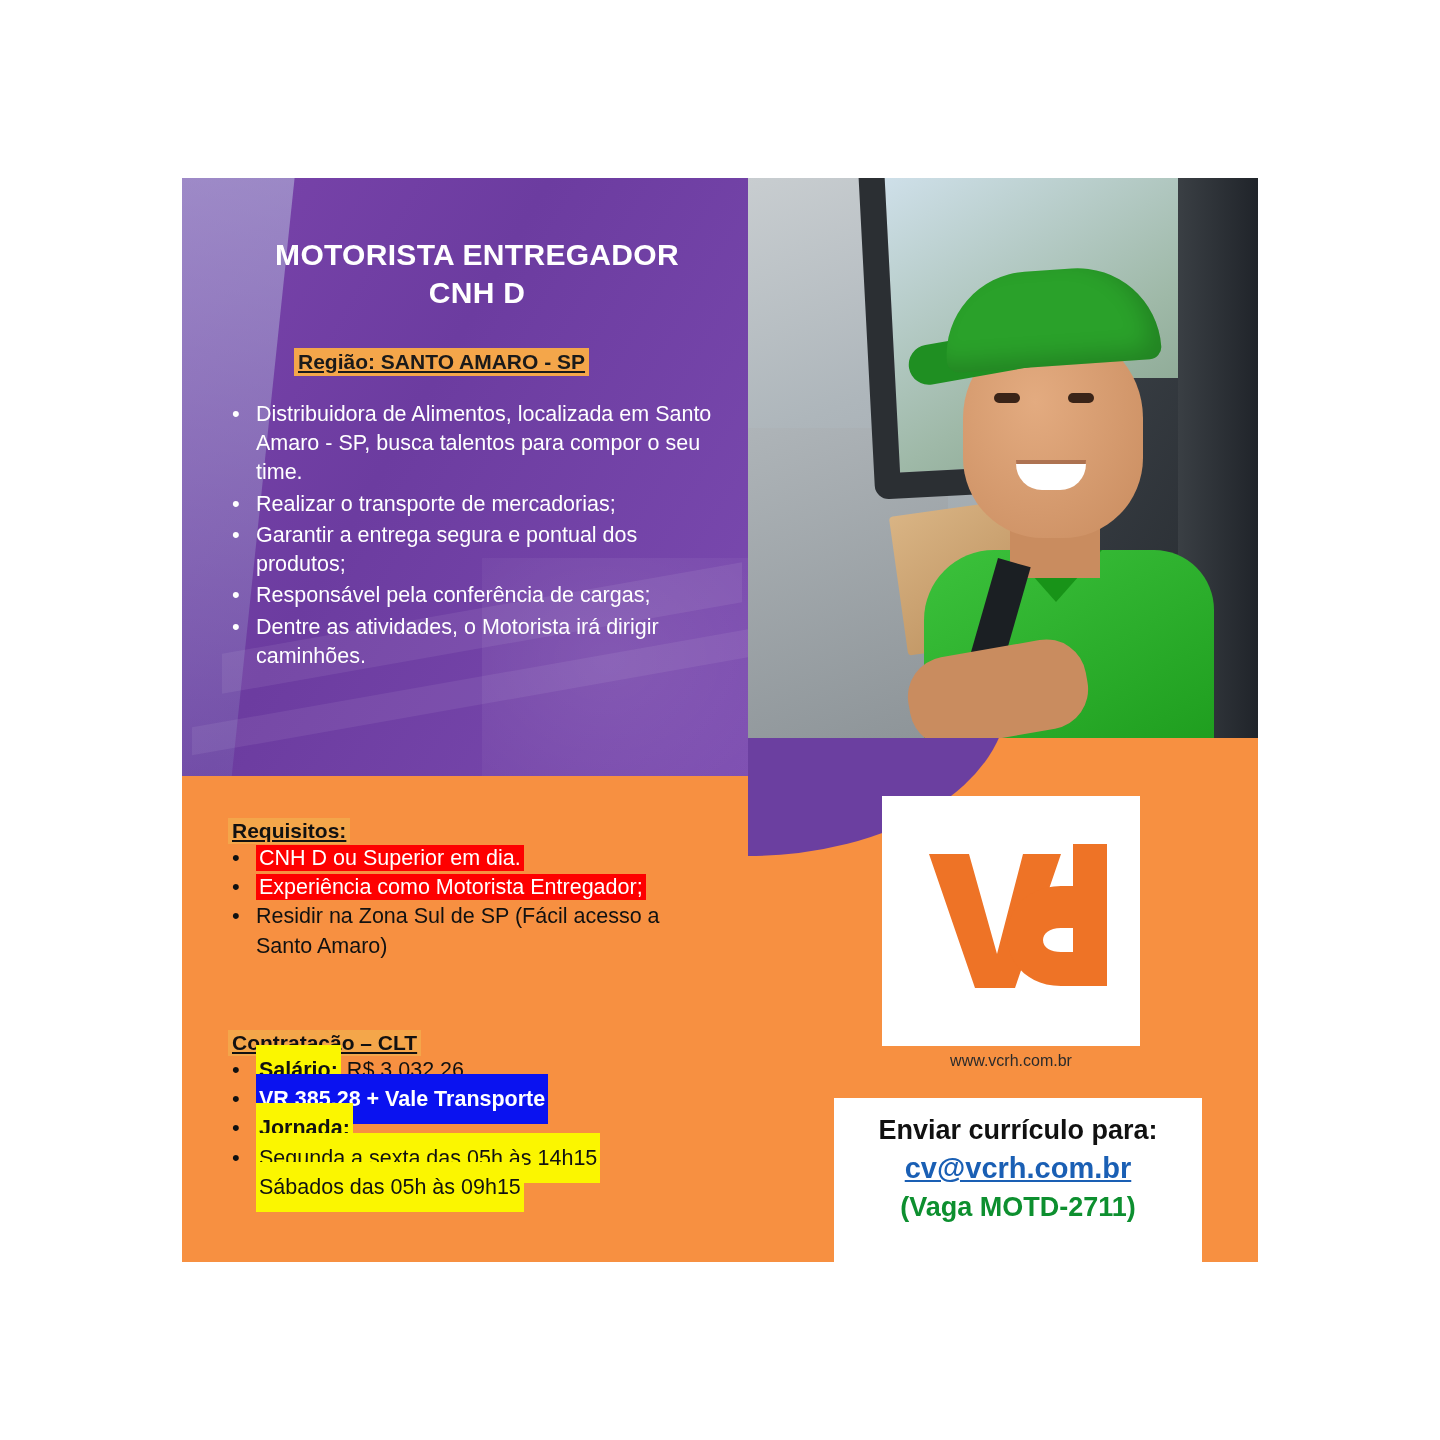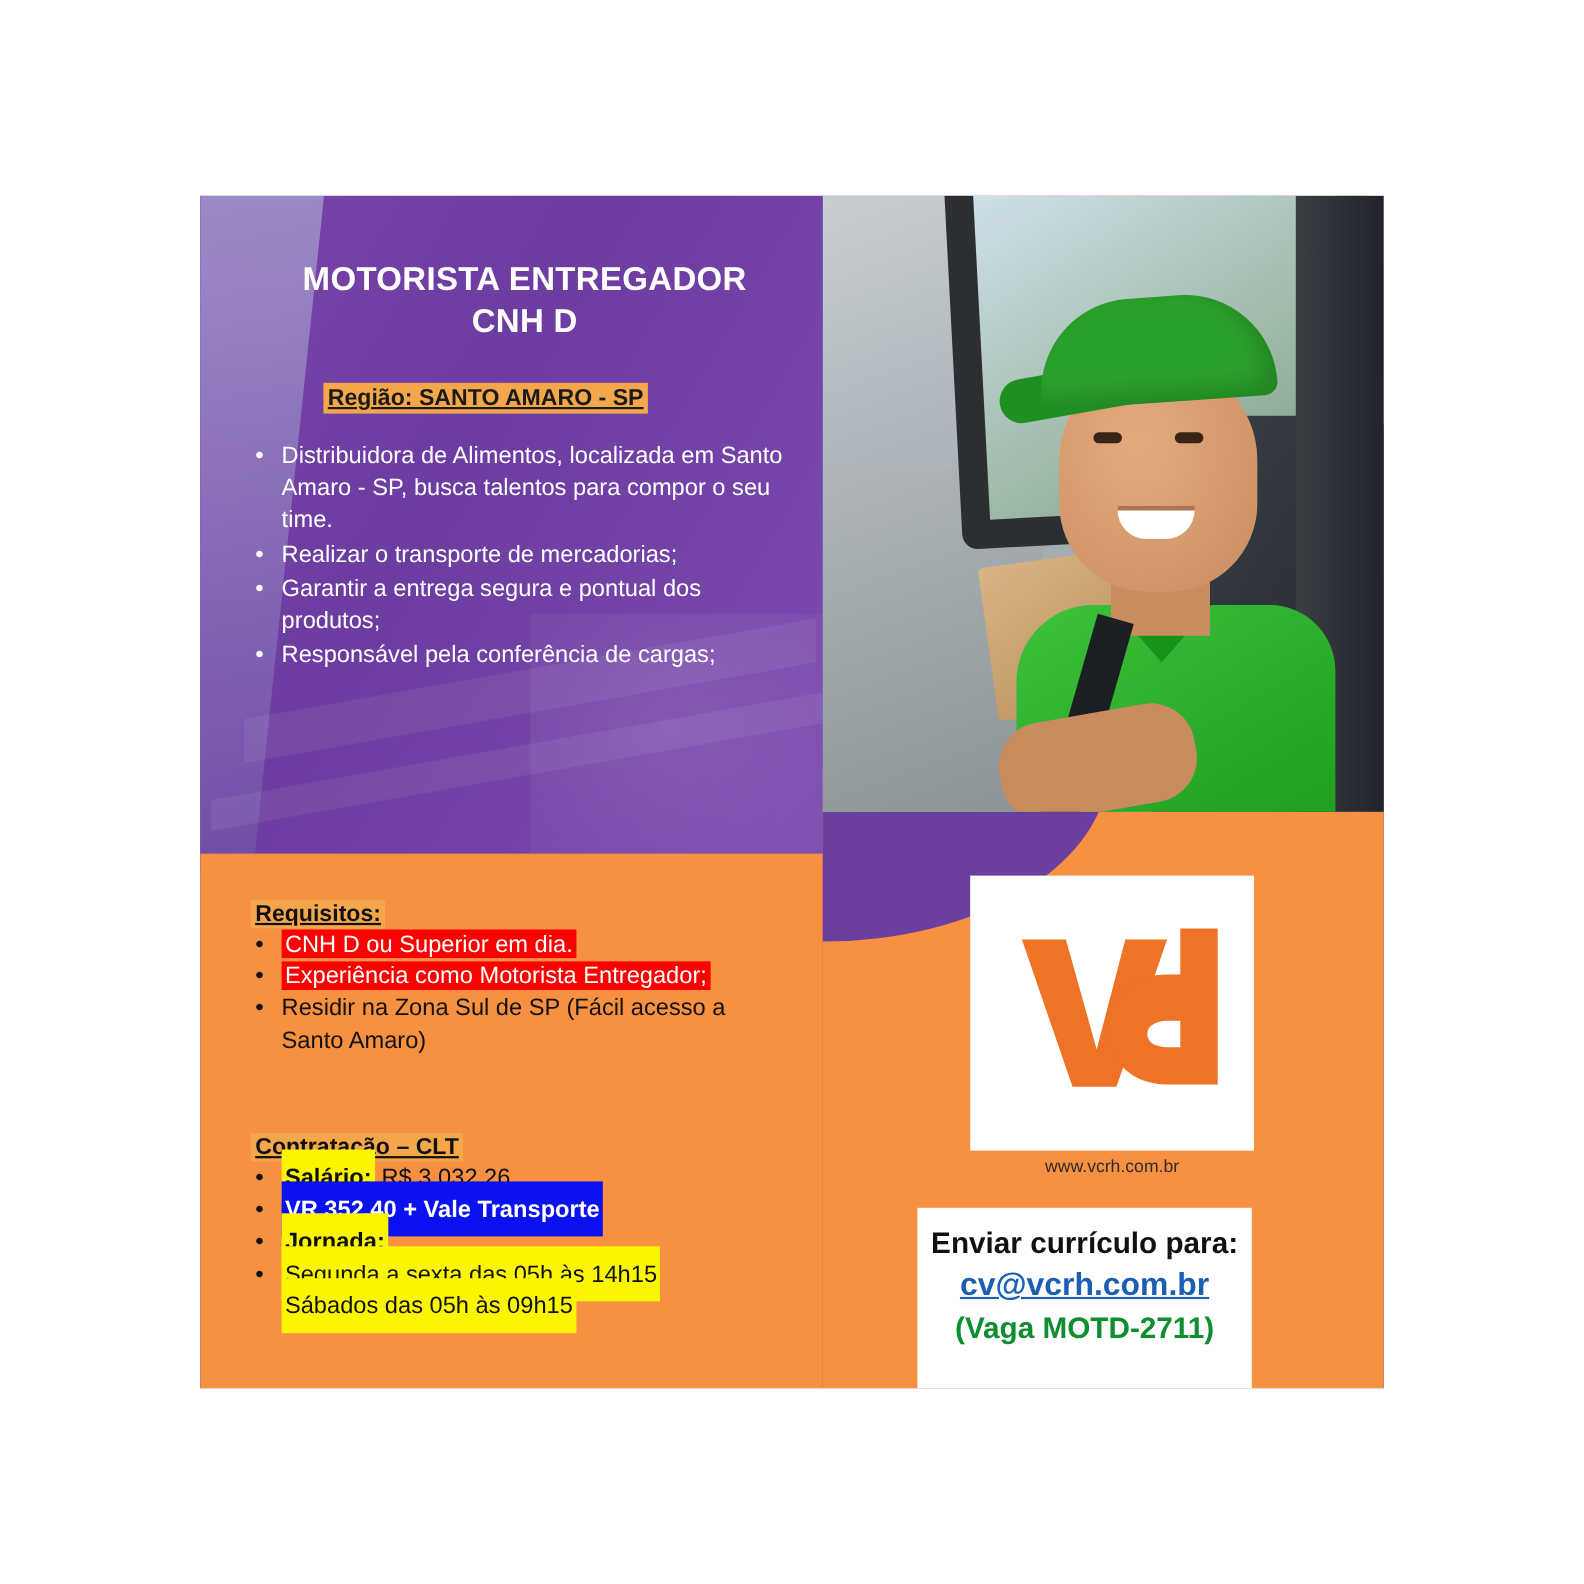--- a/index.html
+++ b/index.html
@@ -311,21 +311,21 @@
     width: 258px;
     text-align: center;
     font-size: 16px;
     color: #2b2b2b;
   }
 
   .cta-card {
     position: absolute;
     left: 652px;
     top: 920px;
-    width: 304px;
+    width: 368px;
     height: 170px;
     background: #ffffff;
     text-align: center;
     padding-top: 14px;
     box-sizing: border-box;
   }
   .cta-line1 {
     font-size: 27px;
     font-weight: bold;
     color: #111;
@@ -386,40 +386,41 @@
     <div>CNH D</div>
   </div>
 
   <div class="region">Região: SANTO AMARO - SP</div>
 
   <ul class="bullets" id="intro-list">
     <li>Distribuidora de Alimentos, localizada em Santo Amaro - SP, busca talentos para compor o seu time.</li>
     <li>Realizar o transporte de mercadorias;</li>
     <li>Garantir a entrega segura e pontual dos produtos;</li>
     <li>Responsável pela conferência de cargas;</li>
+    <li>Dentre as atividades, o Motorista irá dirigir caminhões.</li>
   </ul>
 
   <div id="requisitos-block">
     <div class="sec-head hl-orange">Requisitos:</div>
     <ul class="bullets">
       <li><span class="mark hl-red">CNH D ou Superior em dia.</span></li>
       <li><span class="mark hl-red">Experiência como Motorista Entregador;</span></li>
       <li><span>Residir na Zona Sul de SP (Fácil acesso a Santo Amaro)</span></li>
     </ul>
   </div>
 
   <div id="contrato-block">
     <div class="sec-head hl-orange">Contratação –  CLT</div>
     <ul class="bullets">
       <li>
         <span class="mark hl-yellow bold">Salário:</span>
         <span>R$ 3.032,26</span>
       </li>
       <li>
-        <span class="mark hl-blue bold">VR 352,40 + Vale Transporte</span>
+        <span class="mark hl-blue bold">VR 385,28 + Vale Transporte</span>
       </li>
       <li>
         <span class="mark hl-yellow bold">Jornada:</span>
       </li>
       <li>
         <span class="mark hl-yellow">Segunda a sexta das 05h às 14h15</span><br>
         <span class="mark hl-yellow">Sábados das 05h às 09h15</span>
       </li>
     </ul>
   </div>

